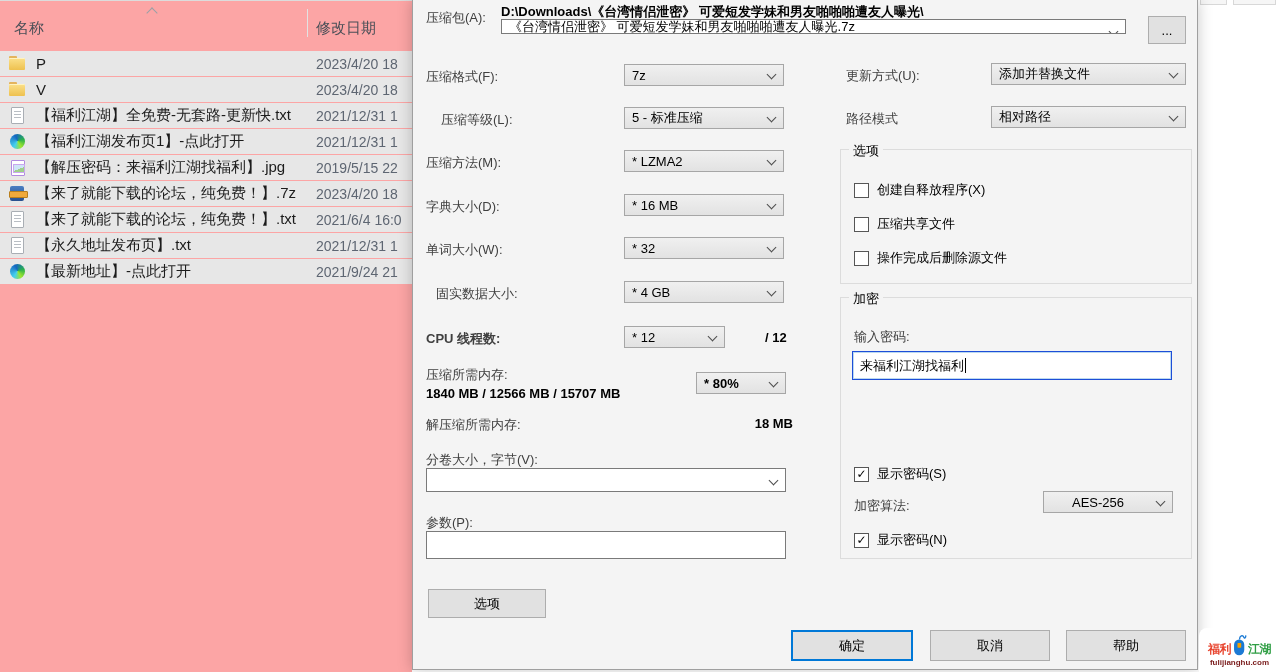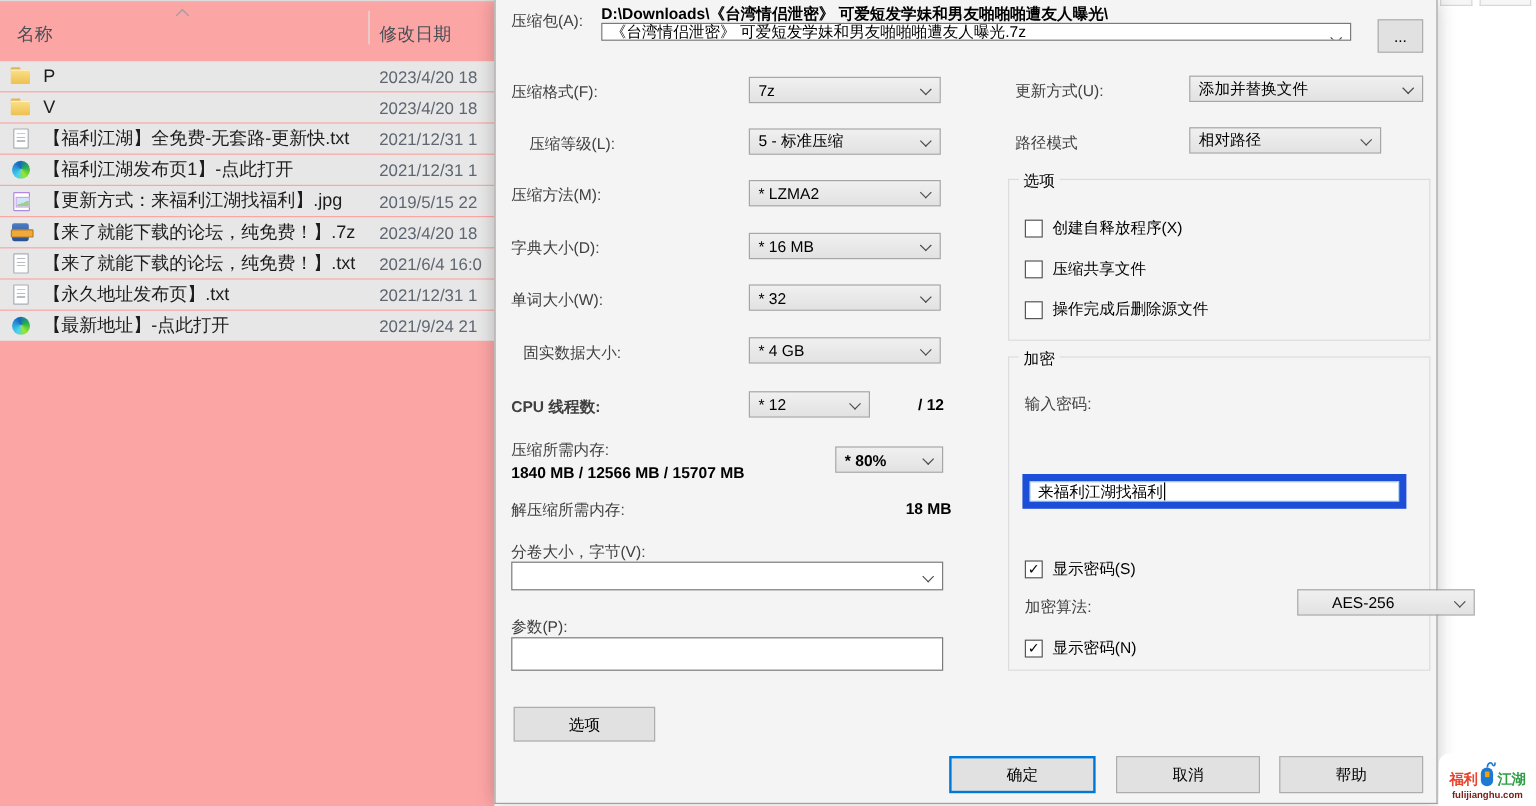--- a/index.html
+++ b/index.html
@@ -31,21 +31,21 @@
   
   .dialog{position:absolute;left:412px;top:0;width:786px;height:670px;background:#f4f4f4;
           border:1px solid #9f9f9f;border-top:none;box-sizing:border-box;box-shadow:0 0 14px rgba(0,0,0,0.22);font-size:13px;color:#000;}
   .dlabel{position:absolute;font-size:13px;color:#404040;white-space:nowrap;}
   .dvalue{position:absolute;font-size:13px;color:#000;white-space:nowrap;font-weight:600;}
   .combo{position:absolute;height:22px;background:linear-gradient(#f0f0f0,#e2e2e2);border:1px solid #a6a6a6;
          box-sizing:border-box;display:flex;align-items:center;padding:0 20px 0 7px;white-space:nowrap;overflow:hidden;}
   .combo .chev{position:absolute;right:8px;top:6px;width:6px;height:6px;border-right:1.5px solid #4d4d4d;border-bottom:1.5px solid #4d4d4d;transform:rotate(45deg);}
   .combo-white{background:#fff;border-color:#7a7a7a;}
   .tinput{position:absolute;background:#fff;border:1px solid #7a7a7a;box-sizing:border-box;display:flex;align-items:center;padding:0 7px;white-space:nowrap;overflow:hidden;}
-  .pwd{border:6px solid #1d4ed8;box-shadow:0 0 0 1px #bcd9ef inset;margin-top:44px;}
+  .pwd{border:1px solid #1d4ed8;box-shadow:0 0 0 1px #bcd9ef inset;}
   .caret{display:inline-block;width:1px;height:15px;background:#000;margin-left:1px;}
   .group{position:absolute;border:1px solid #dcdcdc;box-sizing:border-box;}
   .gtitle{position:absolute;top:-8px;left:8px;background:#f4f4f4;padding:0 4px;font-size:13px;white-space:nowrap;}
   .cbrow{position:absolute;display:flex;align-items:center;gap:8px;font-size:13px;white-space:nowrap;}
   .cbx{width:13px;height:13px;background:#fff;border:1px solid #565656;box-sizing:content-box;
        font-size:12px;font-weight:700;line-height:12px;text-align:center;color:#000;flex:0 0 13px;}
   .btn{position:absolute;height:31px;background:#e1e1e1;border:1px solid #adadad;box-sizing:border-box;
        display:flex;align-items:center;justify-content:center;font-size:13px;color:#000;font-family:inherit;padding:0;}
   .btn-ok{border:2px solid #0078d7;}
   .smallbtn{position:absolute;background:#e1e1e1;border:1px solid #adadad;box-sizing:border-box;display:flex;align-items:center;justify-content:center;font-size:13px;}
@@ -84,21 +84,21 @@
       <span class="fname">【福利江湖】全免费-无套路-更新快.txt</span>
       <span class="fdate">2021/12/31 1</span>
     </div>
     <div class="frow">
       <span class="fic fic-edge"></span>
       <span class="fname">【福利江湖发布页1】-点此打开</span>
       <span class="fdate">2021/12/31 1</span>
     </div>
     <div class="frow">
       <span class="fic fic-img"></span>
-      <span class="fname">【更新方式：来福利江湖找福利】.jpg</span>
+      <span class="fname">【解压密码：来福利江湖找福利】.jpg</span>
       <span class="fdate">2019/5/15 22</span>
     </div>
     <div class="frow">
       <span class="fic fic-7z"></span>
       <span class="fname">【来了就能下载的论坛，纯免费！】.7z</span>
       <span class="fdate">2023/4/20 18</span>
     </div>
     <div class="frow">
       <span class="fic fic-txt"></span>
       <span class="fname">【来了就能下载的论坛，纯免费！】.txt</span>
@@ -196,21 +196,21 @@
 
   <button class="smallbtn" style="left:15px;top:589px;width:118px;height:29px;">选项</button>
 
   <span class="dlabel" style="left:433px;top:67px;">更新方式(U):</span>
   <div class="combo" style="left:578px;top:63px;width:195px;">
       <span>添加并替换文件</span>
       <i class="chev"></i>
     </div>
 
   <span class="dlabel" style="left:433px;top:110px;">路径模式</span>
-  <div class="combo" style="left:578px;top:106px;width:160px;text-align:right;">
+  <div class="combo" style="left:578px;top:106px;width:195px;text-align:right;">
       <span>相对路径</span>
       <i class="chev"></i>
     </div>
 
   <div class="group" style="left:427px;top:149px;width:352px;height:135px;">
     <span class="gtitle">选项</span>
   </div>
   <div class="cbrow" style="left:441px;top:181px;">
     <span class="cbx"></span>
     <span>创建自释放程序(X)</span>
@@ -230,21 +230,21 @@
   <span class="dlabel" style="left:441px;top:328px;">输入密码:</span>
   <div class="tinput pwd" style="left:439px;top:351px;width:320px;height:29px;">
     <span>来福利江湖找福利</span>
       <span class="caret"></span>
   </div>
   <div class="cbrow" style="left:441px;top:465px;">
     <span class="cbx">✓</span>
     <span>显示密码(S)</span>
   </div>
   <span class="dlabel" style="left:441px;top:497px;">加密算法:</span>
-  <div class="combo" style="left:668px;top:491px;width:148px;padding-left:28px;">
+  <div class="combo" style="left:630px;top:491px;width:130px;padding-left:28px;">
       <span>AES-256</span>
       <i class="chev"></i>
     </div>
   <div class="cbrow" style="left:441px;top:531px;">
     <span class="cbx">✓</span>
     <span>显示密码(N)</span>
   </div>
 
   <button class="btn btn-ok" style="left:378px;top:630px;width:122px;">确定</button>
   <button class="btn" style="left:653px;top:630px;width:120px;">帮助</button>

